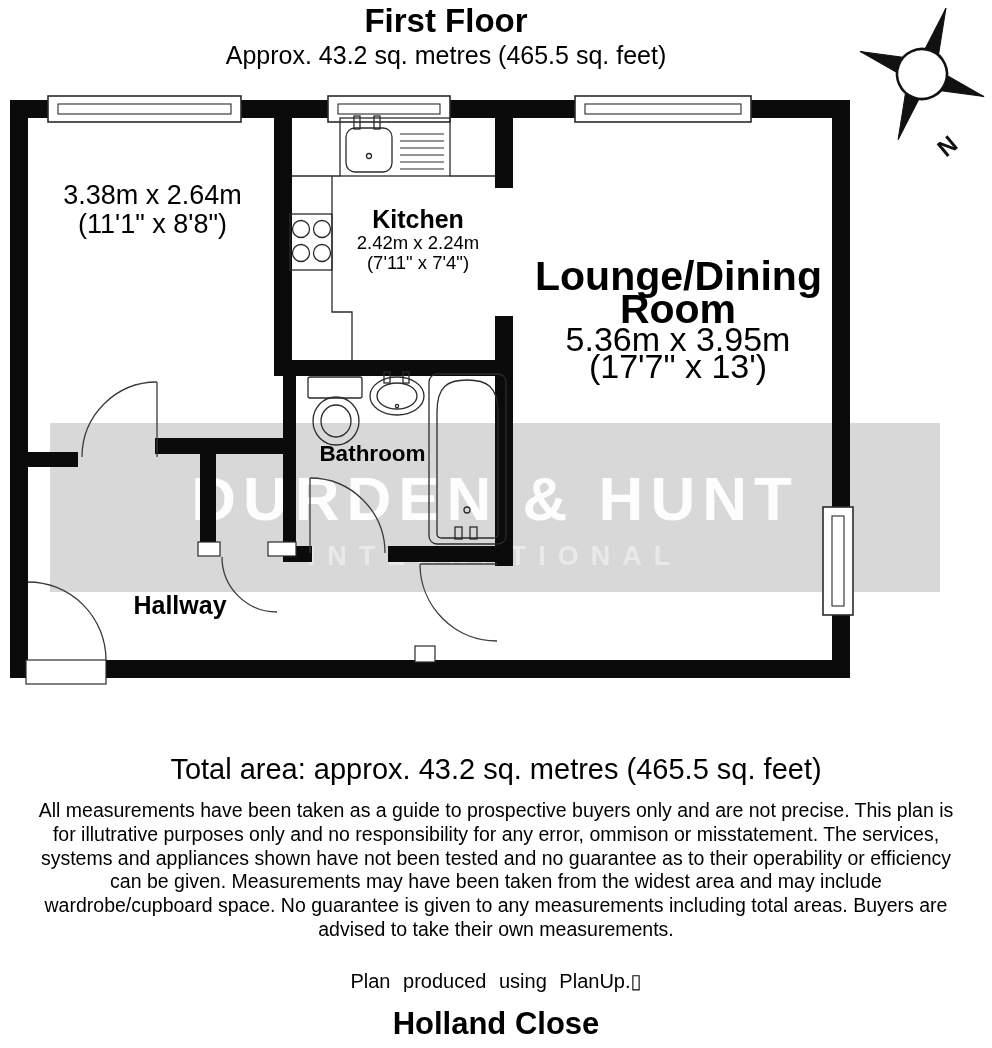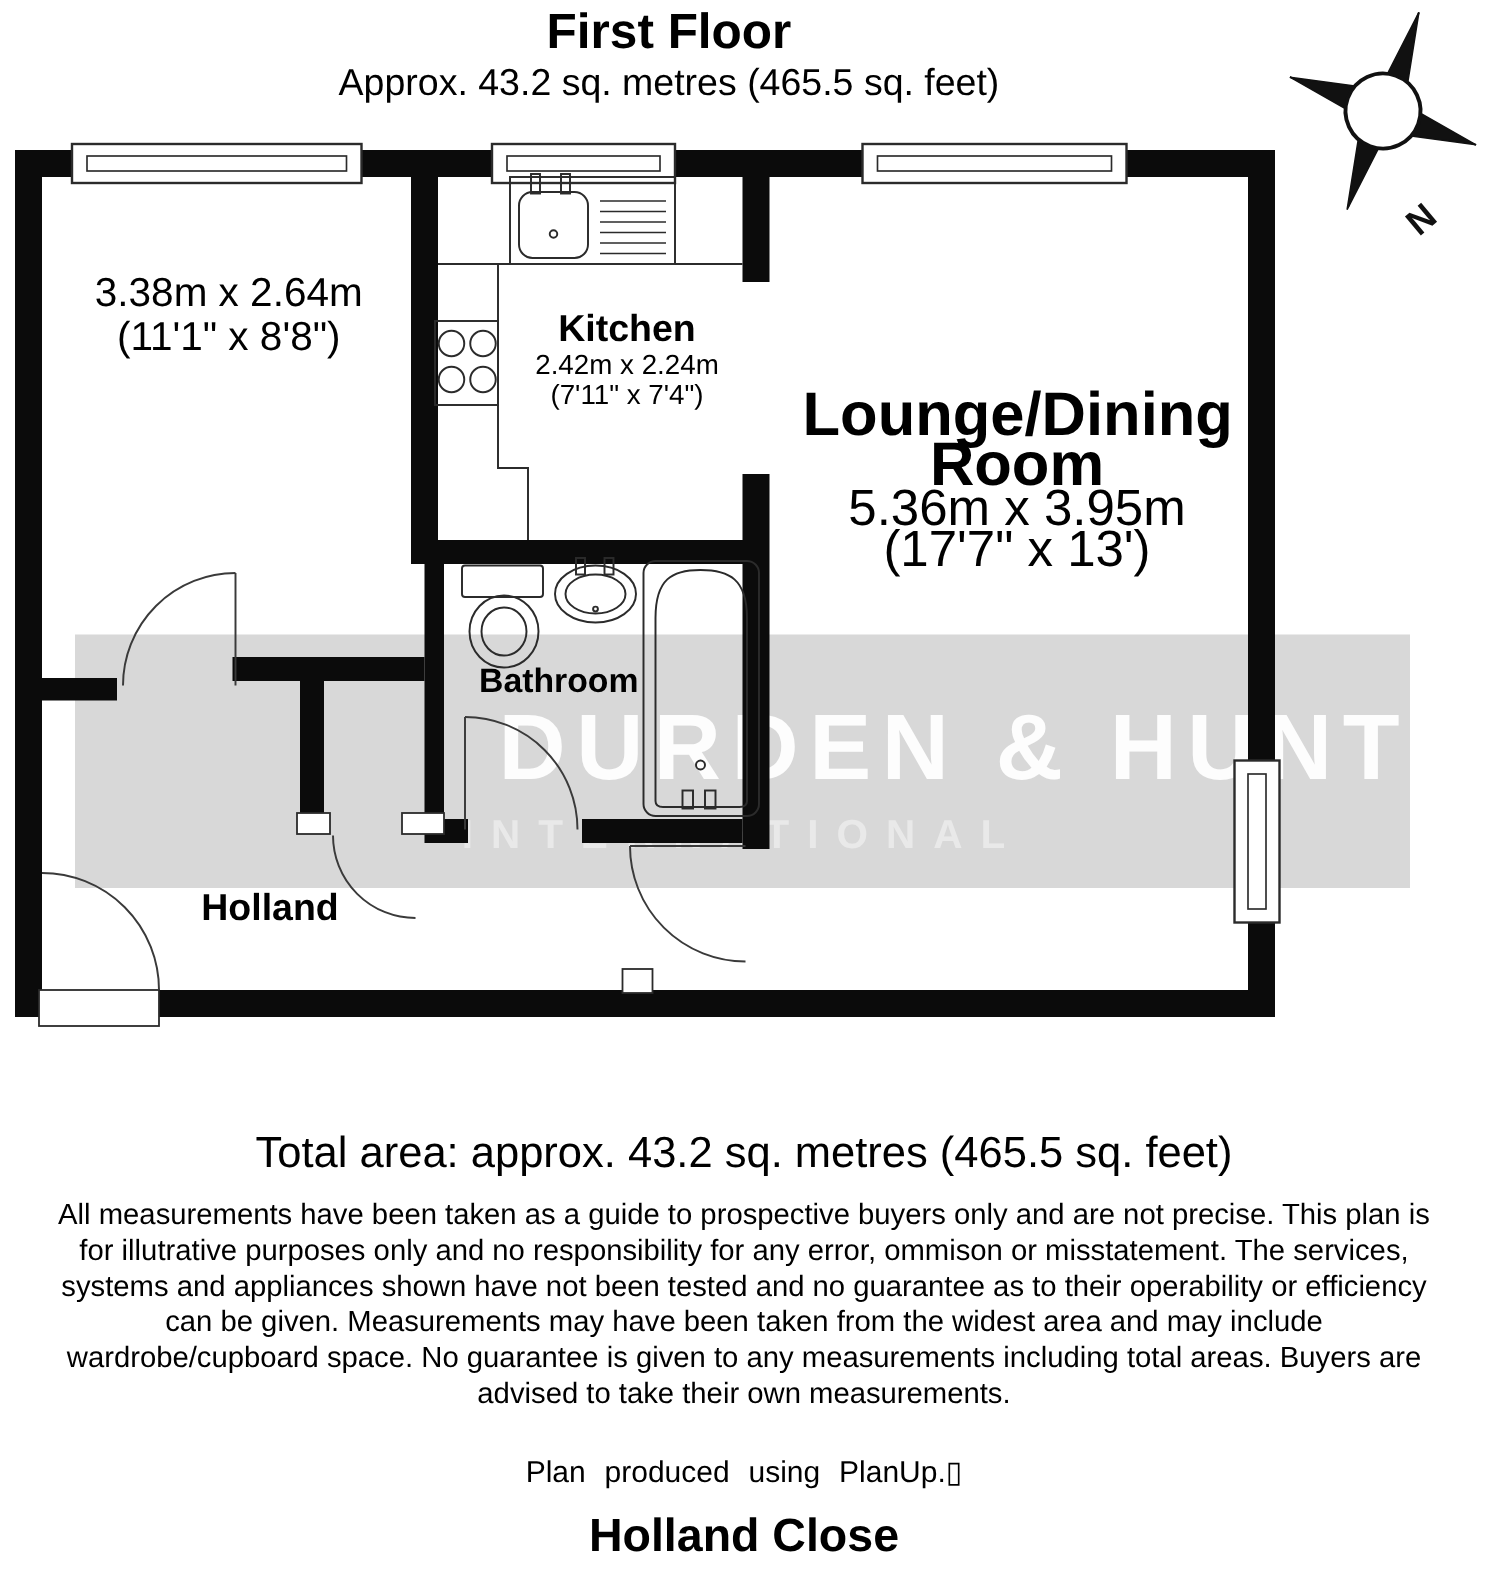--- a/index.html
+++ b/index.html
@@ -7,21 +7,21 @@
         font-family:"Liberation Sans",sans-serif;color:#000;overflow:hidden;}
   .abs{position:absolute;}
   .ctr{text-align:center;}
   
   .hdr{left:0;top:2px;width:840px;padding-left:26px;}
   .hdr-title{font-size:33px;font-weight:700;line-height:38px;}
   .hdr-sub{font-size:25px;line-height:24px;margin-top:3px;}
   
   .band{left:50px;top:423px;width:890px;height:169px;background:#d8d8d8;}
   .wm1{left:50px;top:464px;width:890px;font-size:62px;font-weight:700;
-       letter-spacing:7px;color:#fdfdfd;line-height:70px;text-align:right;}
+       letter-spacing:7px;color:#fdfdfd;line-height:70px;}
   .wm2{left:50px;top:541px;width:890px;font-size:27px;font-weight:700;
        letter-spacing:12px;color:#e9e9e9;line-height:30px;}
   
   .plan{left:0;top:0;}
   
   .room{line-height:1.08;}
   .bedroom-label{left:30px;top:181px;width:245px;}
   .bedroom-label .rn{font-size:34px;font-weight:700;line-height:37px;}
   .bedroom-label .rd{font-size:27px;line-height:29px;}
   .kitchen-label{left:337px;top:206px;width:162px;}
@@ -195,20 +195,20 @@
   </div>
 
   <div class="abs ctr room lounge-label">
     <div class="rn">Lounge/Dining</div>
     <div class="rn">Room</div>
     <div class="rd">5.36m x 3.95m</div>
     <div class="rd">(17'7" x 13')</div>
   </div>
 
   <div class="abs ctr bathroom-label">Bathroom</div>
-  <div class="abs ctr hallway-label">Holland</div>
+  <div class="abs ctr hallway-label">Hallway</div>
 
   <div class="abs ctr total">Total area: approx. 43.2 sq. metres (465.5 sq. feet)</div>
   <div class="abs ctr disc">All measurements have been taken as a guide to prospective buyers only and are not precise. This plan is for illutrative purposes only and no responsibility for any error, ommison or misstatement. The services, systems and appliances shown have not been tested and no guarantee as to their operability or efficiency can be given. Measurements may have been taken from the widest area and may include wardrobe/cupboard space. No guarantee is given to any measurements including total areas. Buyers are advised to take their own measurements.</div>
   <div class="abs ctr address">Holland Close</div>
   <div class="abs ctr produced">Plan produced using PlanUp.▯</div>
 
 </div>
 
 </body></html>

